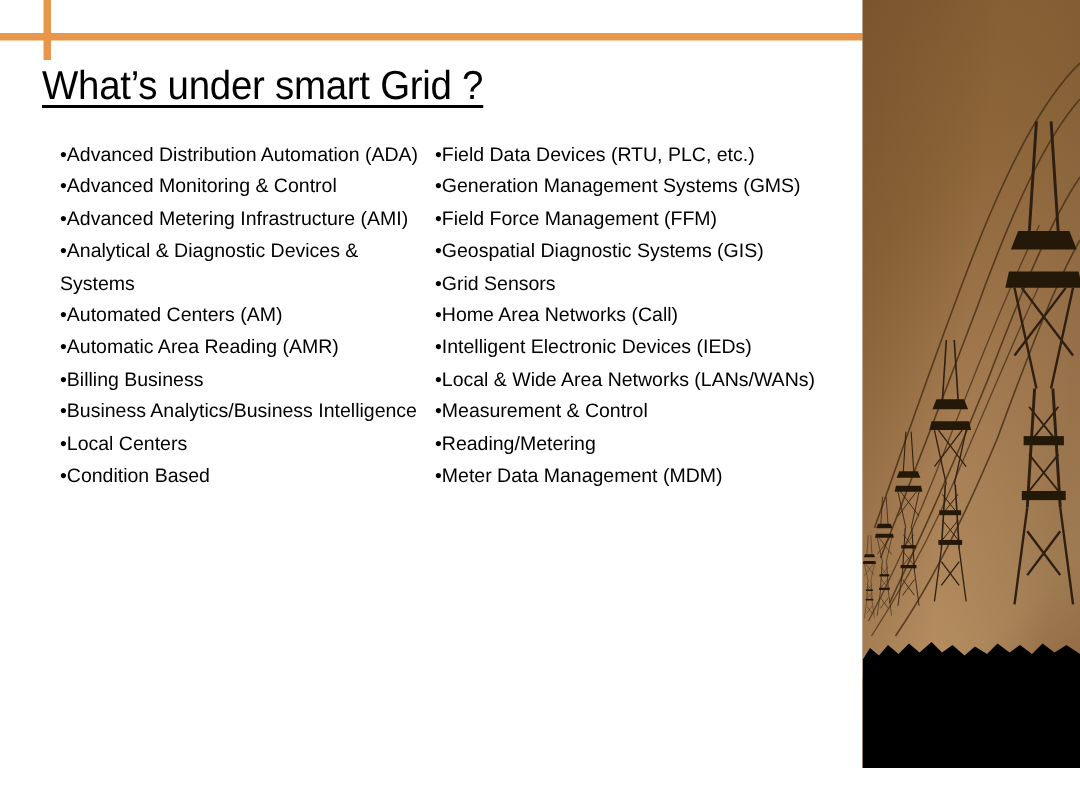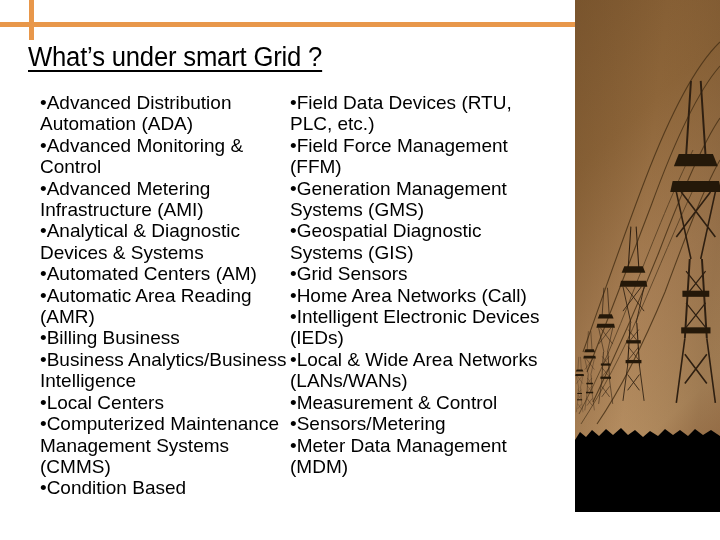--- a/index.html
+++ b/index.html
@@ -61,21 +61,21 @@
   
   .columns {
     position: absolute;
     left: 40px;
     top: 92px;
     width: 520px;
     display: flex;
     gap: 0px;
   }
   .col {
-    font-size: 19px;
+    font-size: 13px;
     line-height: 21.4px;
     color: #000000;
     font-weight: 400;
   }
   .col-left  { width: 250px; }
   .col-right { width: 260px; }
   .bullet-line {
     white-space: normal;
     word-break: normal;
   }
@@ -106,35 +106,34 @@
     <div class="col col-left">
       <div class="bullet-line">•Advanced Distribution Automation (ADA)</div>
       <div class="bullet-line">•Advanced Monitoring &amp; Control</div>
       <div class="bullet-line">•Advanced Metering Infrastructure (AMI)</div>
       <div class="bullet-line">•Analytical &amp; Diagnostic Devices &amp; Systems</div>
       <div class="bullet-line">•Automated Centers (AM)</div>
       <div class="bullet-line">•Automatic Area Reading (AMR)</div>
       <div class="bullet-line">•Billing Business</div>
       <div class="bullet-line">•Business Analytics/Business Intelligence</div>
       <div class="bullet-line">•Local Centers</div>
-      <div class="bullet-line">•Computerized Maintenance Management Systems (CMMS)</div>
       <div class="bullet-line">•Condition Based</div>
     </div>
 
     <div class="col col-right">
       <div class="bullet-line">•Field Data Devices (RTU, PLC, etc.)</div>
+      <div class="bullet-line">•Generation Management Systems (GMS)</div>
       <div class="bullet-line">•Field Force Management (FFM)</div>
-      <div class="bullet-line">•Generation Management Systems (GMS)</div>
       <div class="bullet-line">•Geospatial Diagnostic Systems (GIS)</div>
       <div class="bullet-line">•Grid Sensors</div>
       <div class="bullet-line">•Home Area Networks (Call)</div>
       <div class="bullet-line">•Intelligent Electronic Devices (IEDs)</div>
       <div class="bullet-line">•Local &amp; Wide Area Networks (LANs/WANs)</div>
       <div class="bullet-line">•Measurement &amp; Control</div>
-      <div class="bullet-line">•Sensors/Metering</div>
+      <div class="bullet-line">•Reading/Metering</div>
       <div class="bullet-line">•Meter Data Management (MDM)</div>
     </div>
   </div>
 
   <div class="photo">
     <svg width="145" height="540" viewBox="0 0 145 540" xmlns="http://www.w3.org/2000/svg">
       <defs>
         <linearGradient id="sky" x1="0" y1="0" x2="0.25" y2="1">
           <stop offset="0%" stop-color="#7f5930"></stop>
           <stop offset="30%" stop-color="#8d6539"></stop>

